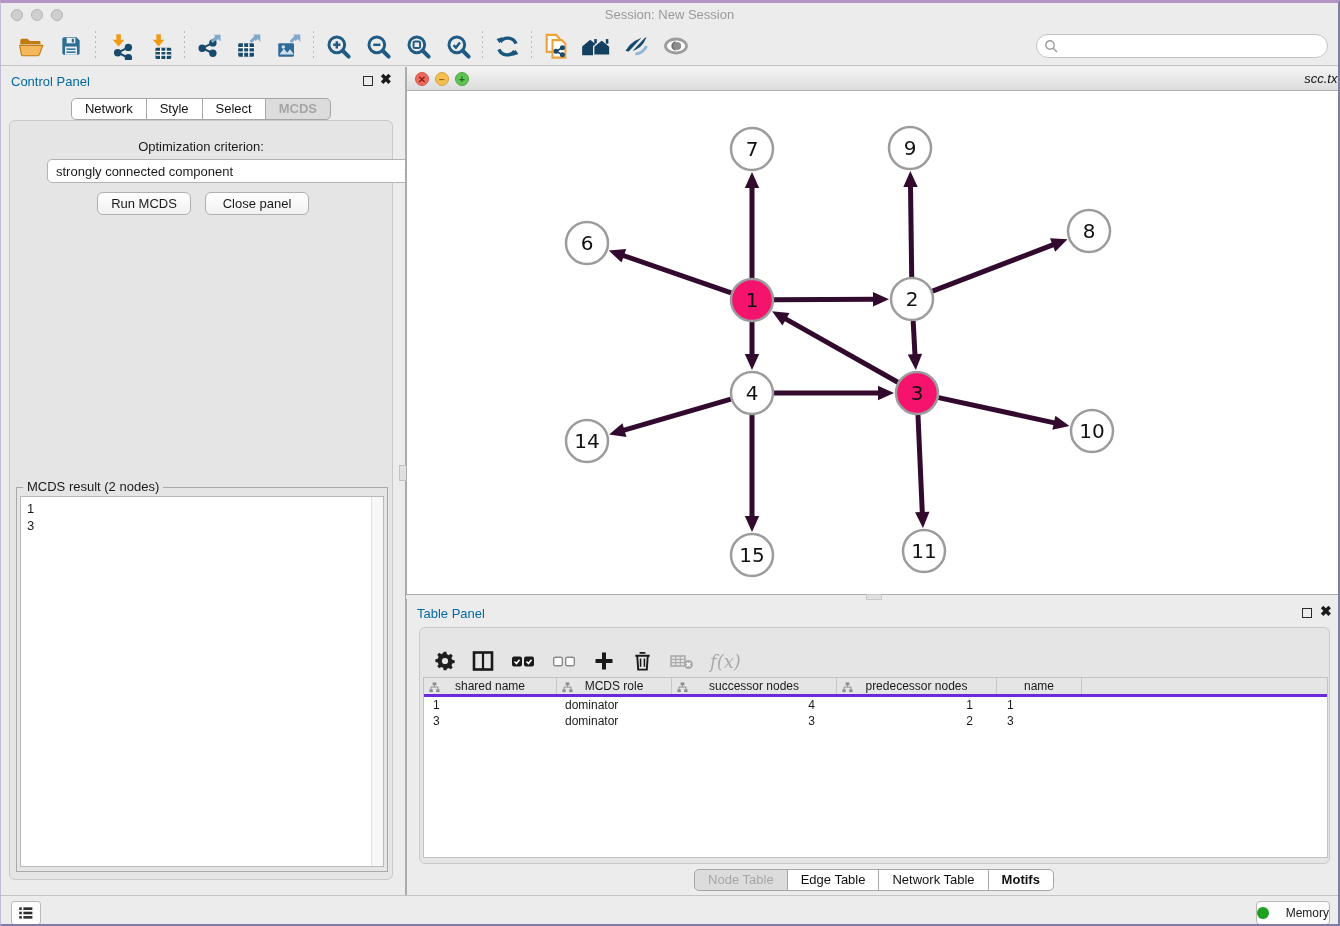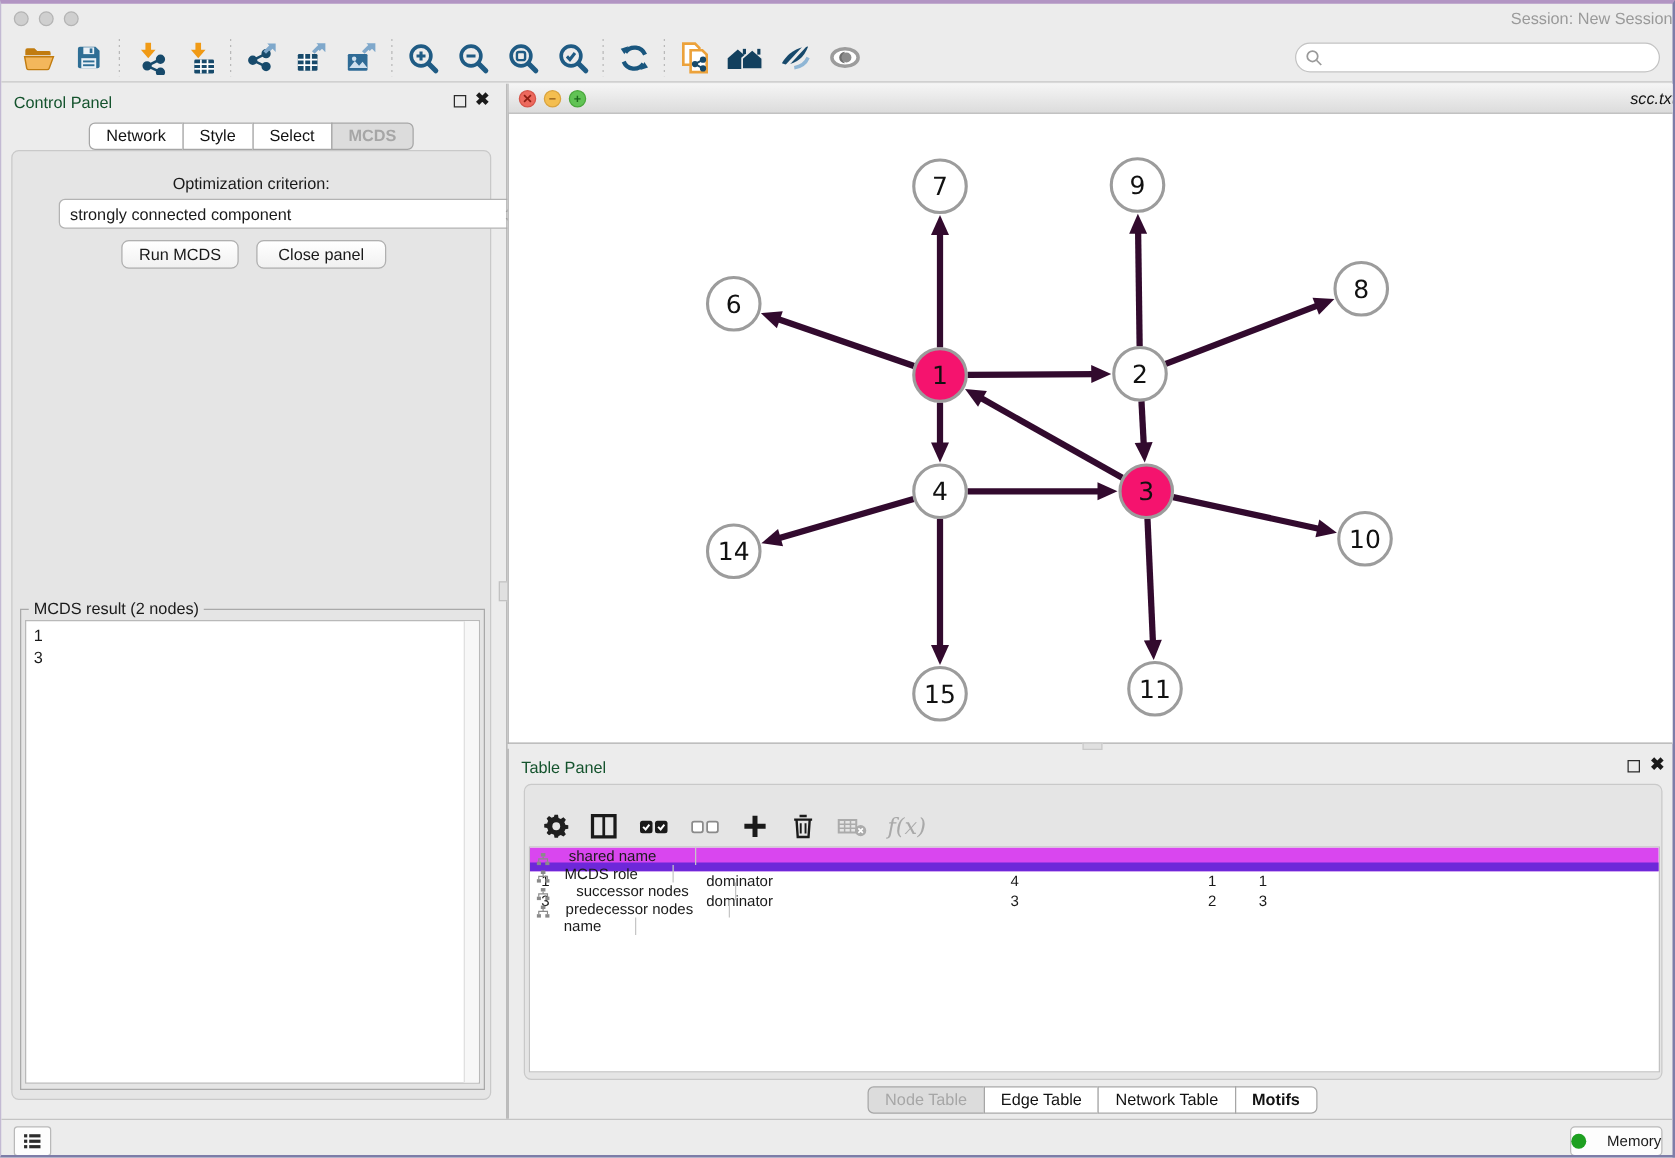--- a/index.html
+++ b/index.html
@@ -6,36 +6,36 @@
   html,body { width:1340px; height:926px; }
   body { font-family:"Liberation Sans", sans-serif; font-size:13px; color:#1a1a1a;
          background:#ececec; position:relative; overflow:hidden;
          border-top:3px solid #b295c3; border-right:2px solid #7d7da8;
          border-bottom:2px solid #7d7da8; border-left:1px solid #c3bad3; }
 
   
   #titlebar { position:absolute; left:0; top:0; width:100%; height:24px; }
   .mac-dots { position:absolute; left:10px; top:6px; display:flex; gap:8px; }
   .mac-dot { width:12px; height:12px; border-radius:50%; background:#cfcfcf; border:1px solid #b4b4b4; }
-  #win-title { position:absolute; left:0; right:0; top:4px; text-align:right; color:#9a9a9a; }
+  #win-title { position:absolute; left:0; right:0; top:4px; text-align:center; color:#9a9a9a; }
 
   
   #toolbar { position:absolute; left:0; top:24px; width:100%; height:39px;
              border-bottom:1px solid #c6c6c6; display:flex; align-items:center; padding:0 10px; }
   .tbtn { width:40px; height:32px; display:flex; align-items:center; justify-content:center; cursor:default; }
   .tsep { width:1px; height:30px; margin:0 4px;
           background-image:repeating-linear-gradient(#b9b9b9 0 2px, transparent 2px 5px); }
   #search-wrap { margin-left:auto; position:relative; }
   #search-input { width:292px; height:24px; border:1px solid #c3c3c3; border-radius:12px;
                   background:#fff; padding:0 10px 0 26px; font-size:13px; outline:none; }
   #search-icon { position:absolute; left:8px; top:5px; }
 
   
   #control-panel { position:absolute; left:0; top:64px; width:400px; height:828px; }
-  .panel-head { position:absolute; left:10px; top:7px; font-size:13px; color:#14532d; }
+  .panel-head { position:absolute; left:10px; top:7px; font-size:13px; color:#0369a1; }
   .panel-float { position:absolute; width:10px; height:10px; border:1.6px solid #2b2b2b; top:9px; }
   .panel-close { position:absolute; top:4px; font-weight:bold; font-size:14px; color:#1a1a1a; }
   #cp-float { left:362px; } #cp-close { left:379px; }
 
   .tabstrip { display:flex; justify-content:center; }
   .tab { background:#fff; border:1px solid #a6a6a6; padding:2px 13px; margin-left:-1px;
          font-size:13px; line-height:16px; color:#111; }
   .tab:first-child { border-radius:5px 0 0 5px; margin-left:0; }
   .tab:last-child { border-radius:0 5px 5px 0;font-weight:bold; }
   .tab.active { background:#dcdcdc; color:#a6a6a6; }
@@ -90,21 +90,21 @@
                  border-left:1px solid #ababab; }
   #tp-float2 { position:absolute; width:10px; height:10px; border:1.6px solid #2b2b2b; top:9px; left:895px; }
   #tp-close2 { position:absolute; top:4px; font-weight:bold; font-size:14px; left:913px; }
   #tp-card { position:absolute; left:12px; top:28px; width:911px; height:237px;
              background:#e5e5e5; border:1px solid #c9c9c9; border-radius:6px; }
   #tp-toolbar { position:absolute; left:14px; top:7px; display:flex; align-items:center; gap:15px; height:30px;margin-top:11px; }
   .fx { font-family:"DejaVu Serif", serif; font-style:italic; font-size:18px; color:#a9a9a9; }
 
   #node-table { position:absolute; left:3px; top:49px; width:905px; height:181px; background:#fff;
                 border:1px solid #c2c2c2; overflow:hidden; font-size:12px; }
-  #thead { display:flex; height:19px; background:#d946ef; border-bottom:7px solid #6d28d9;flex-direction:column; }
+  #thead { display:flex; height:19px; background:#e5e5e5; border-bottom:3px solid #6d28d9; }
   .th { position:relative; display:flex; align-items:center; justify-content:center;
         border-right:1px solid #c6c6c6; color:#1a1a1a; }
   .th svg { position:absolute; left:5px; top:4px; }
   .c0{width:133px}.c1{width:115px}.c2{width:165px}.c3{width:160px}.c4{width:85px}
   .trow { display:flex; height:16px; line-height:16px; }
   .td { overflow:hidden; white-space:nowrap; }
   .td.c0{padding-left:9px}.td.c1{padding-left:8px}
   .td.c2{text-align:right;padding-right:22px}.td.c3{text-align:right;padding-right:24px}
   .td.c4{padding-left:10px}
   #tp-tabs { position:absolute; left:0; top:270px; width:100%; }

